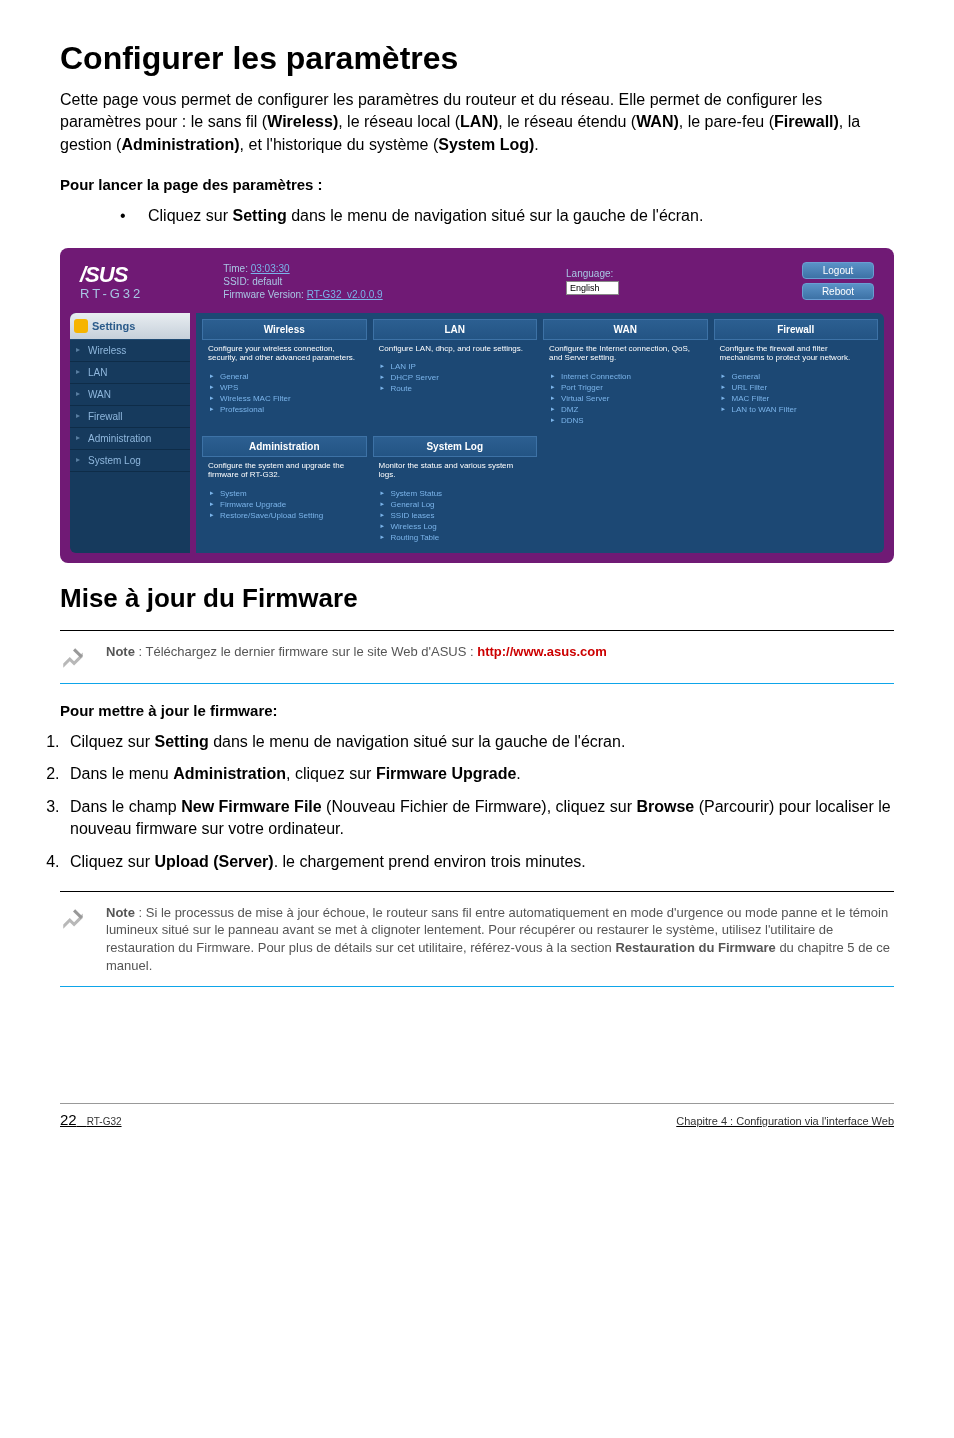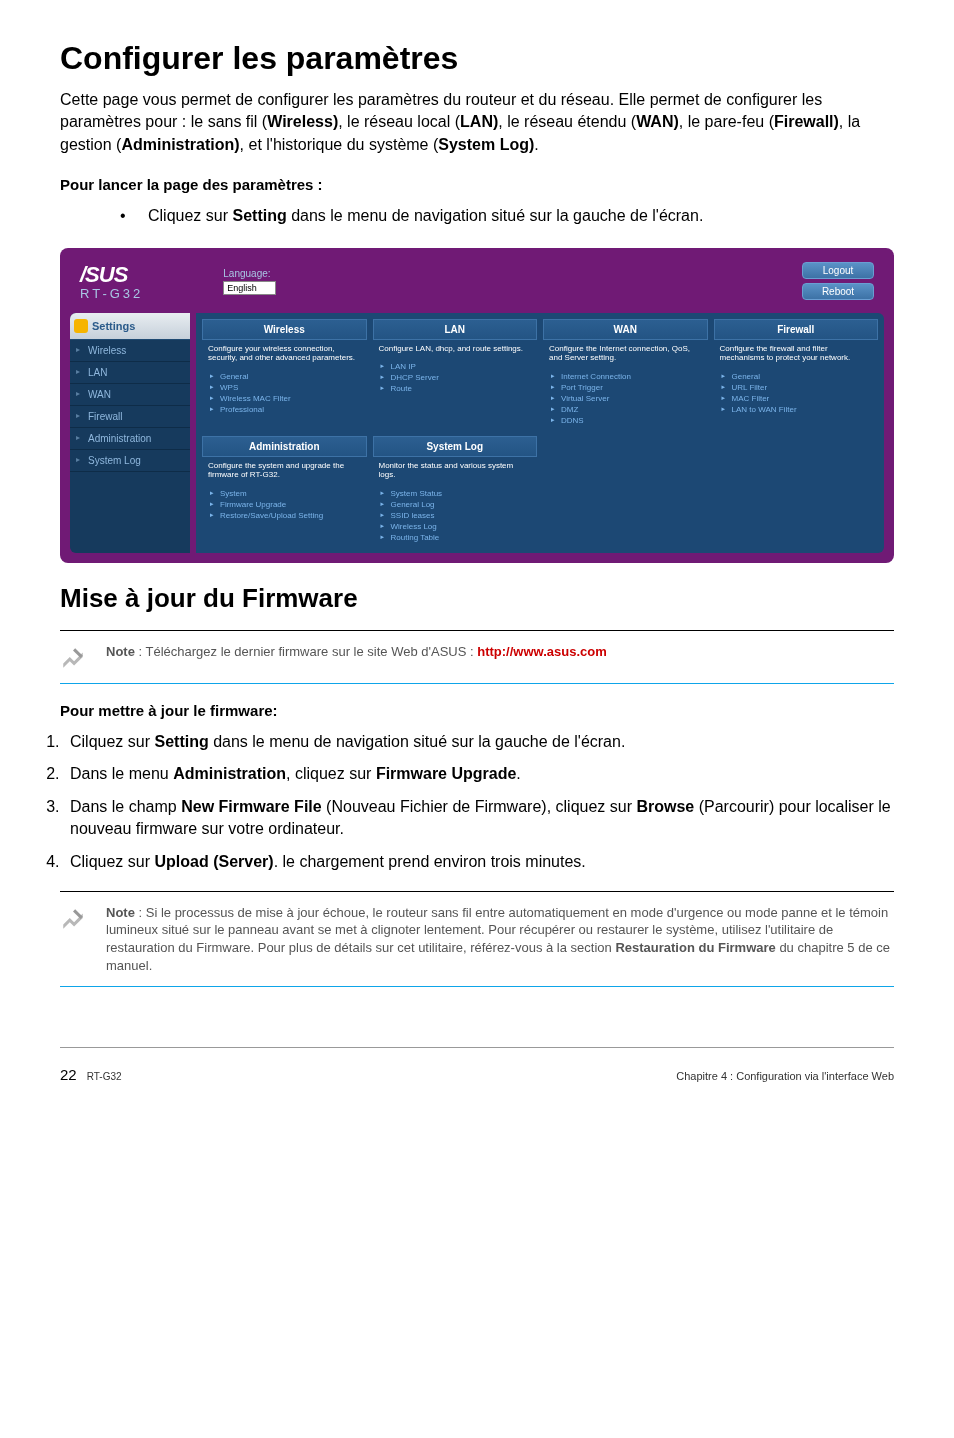--- a/index.html
+++ b/index.html
@@ -35,21 +35,21 @@
     .scr-card-links a { display: block; color: #7bb4ea; font-size: 8px; padding: 1px 0 1px 12px; position: relative; text-decoration: none; }
     .scr-card-links a::before { content: "▸"; position: absolute; left: 2px; font-size: 7px; }
     .scr-cards2 { display: grid; grid-template-columns: repeat(4, 1fr); gap: 6px; }
     .note-box { display: flex; gap: 20px; align-items: flex-start; border-top: 1px solid #000; border-bottom: 1px solid #0ea5e9; padding: 12px 0; margin: 16px 0; }
     .note-icon { width: 26px; height: 26px; flex-shrink: 0; margin-top: 2px; }
     .note-text { font-size: 13px; line-height: 1.35; color: #555; }
     .note-text .red-link { color: #c00; font-weight: bold; }
     .ol-list { margin-left: 4px; margin-bottom: 18px; }
     .ol-list li { font-size: 16px; line-height: 1.4; margin-bottom: 10px; padding-left: 6px; }
     .ol-list li::marker { font-size: 16px; }
-    .footer { display: flex; justify-content: space-between; align-items: baseline; margin-top: 60px; padding-top: 18px; border-top: 1px solid #999; font-size: 12px; }
+    .footer { display: flex; justify-content: space-between; align-items: baseline; margin-top: 116px; padding-top: 7px; border-top: 1px solid #999; font-size: 12px; text-decoration: underline; }
     .footer-page { font-size: 15px; }
     .footer-model { font-size: 10px; color: #333; }
     .footer-chapter { font-size: 11px; color: #333; }
   </style>
 </head>
 <body>
 
 <h1>Configurer les paramètres</h1>
 
 <p class="intro">
@@ -64,20 +64,25 @@
   </li>
 </ul>
 
 <div class="screenshot">
   <div class="scr-header">
     <div>
       <div class="scr-logo">/SUS</div>
       <div class="scr-model">RT-G32</div>
     </div>
     <div class="scr-header-right">
+      <div class="scr-header-col">
+        <div><span>Time:</span> <span class="scr-link">03:03:30</span></div>
+        <div><span>SSID:</span> <span>default</span></div>
+        <div><span>Firmware Version:</span> <span class="scr-link">RT-G32_v2.0.0.9</span></div>
+      </div>
       <div class="scr-header-col">
         <div>Language:</div>
         <div class="scr-lang-sel">English</div>
       </div>
       <div class="scr-header-col" style="gap:4px;">
         <div class="scr-btn">Logout</div>
         <div class="scr-btn">Reboot</div>
       </div>
     </div>
   </div>

